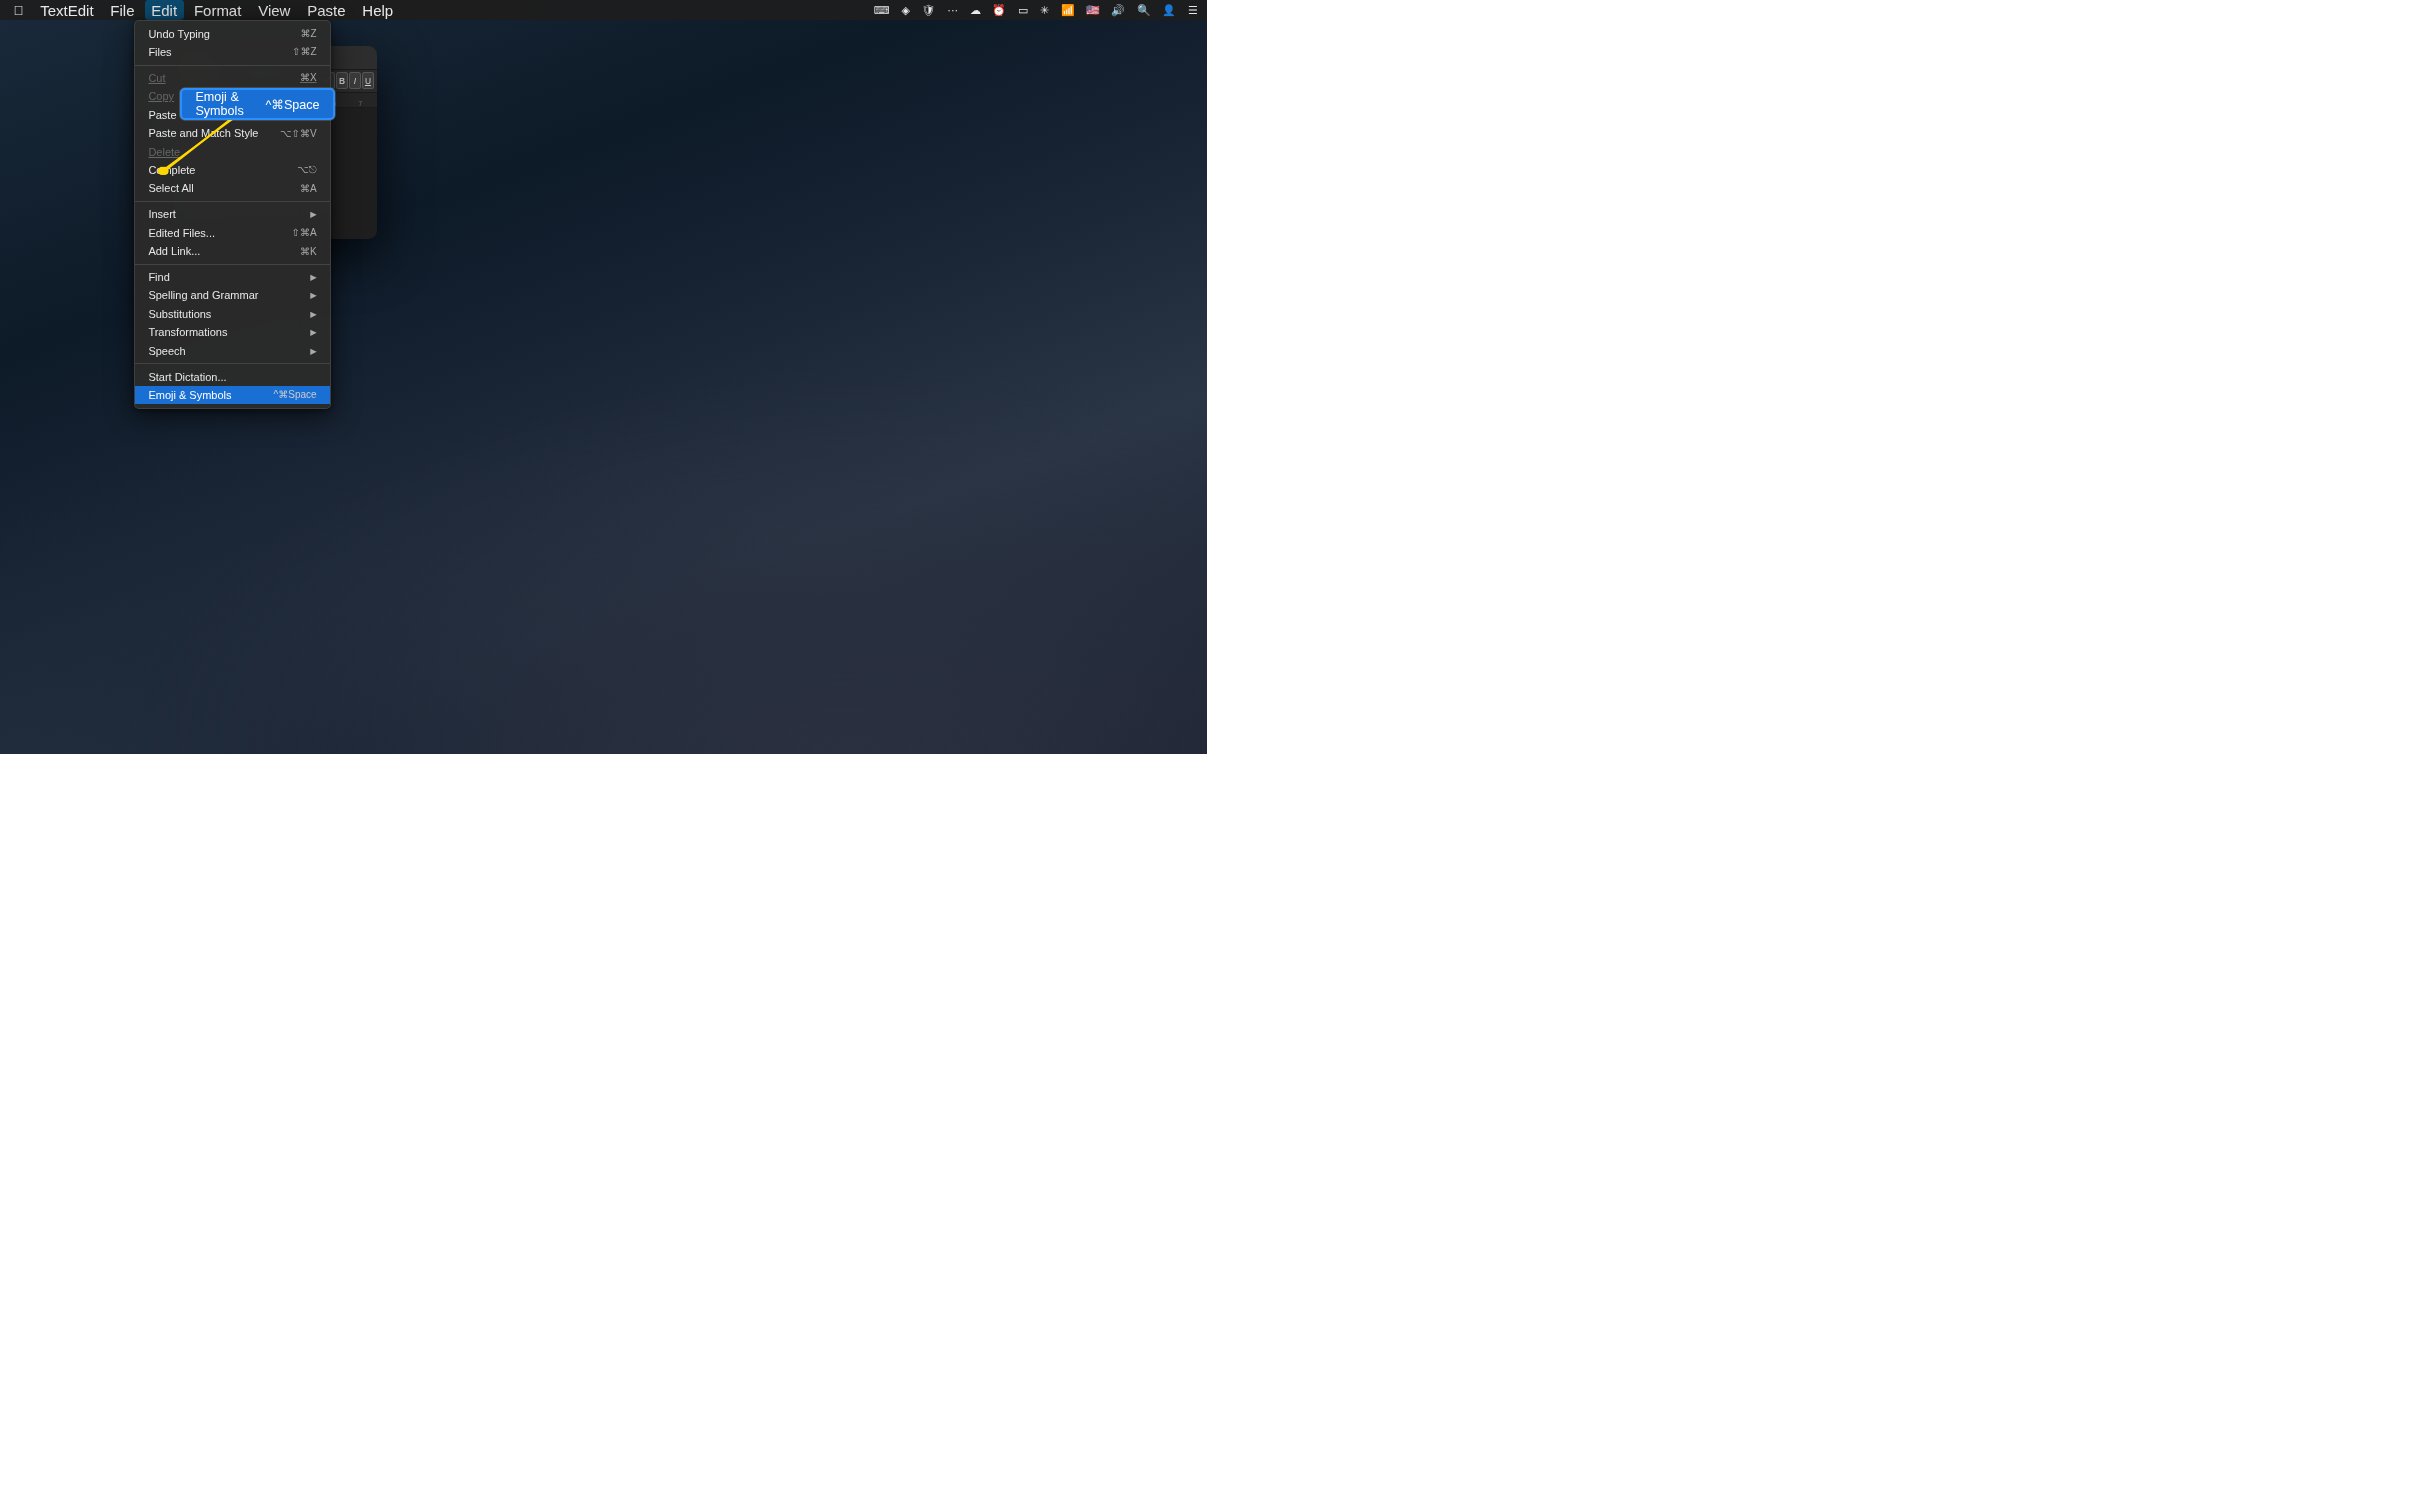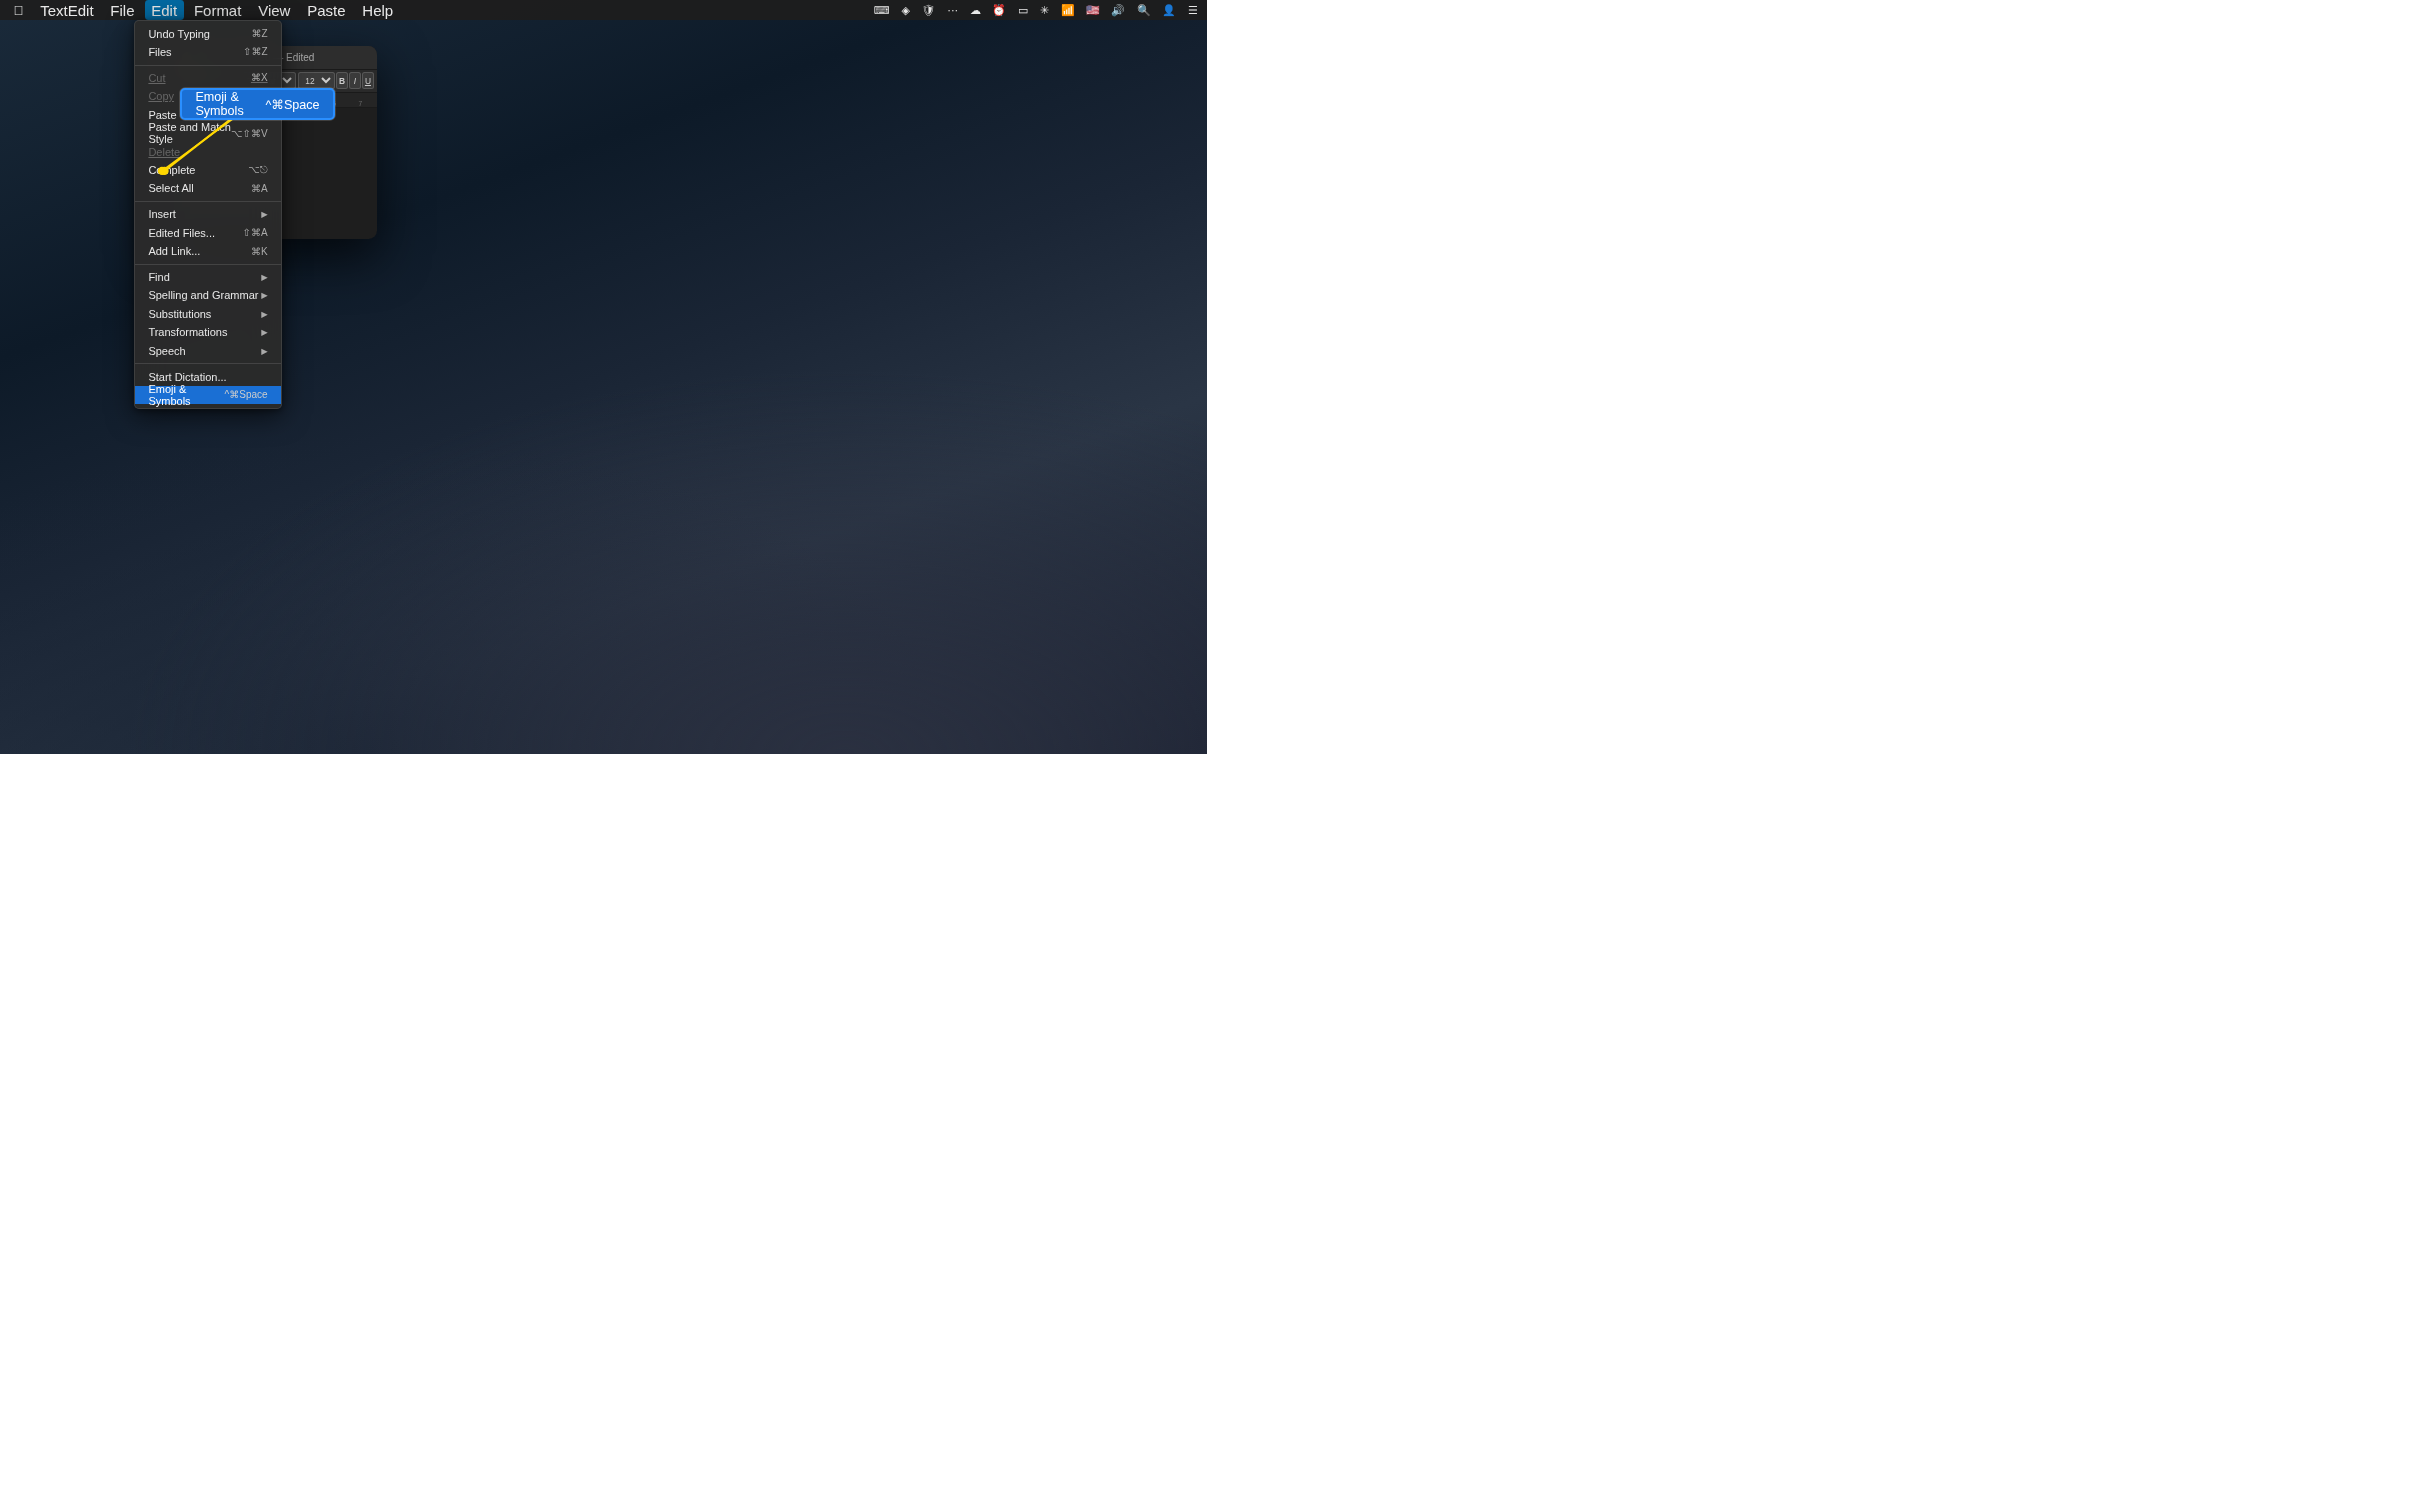--- a/index.html
+++ b/index.html
@@ -56,21 +56,21 @@
       height: 20px;
       display: flex;
       align-items: center;
       color: #e8e8e8;
       font-size: 15px;
       cursor: pointer;
       border-radius: 3.4px;
     }
 
     .menubar-item.active {
-      background: #0369a1;
+      background: #0c4a6e;
     }
 
     .menubar-item.apple {
       font-size: 13.4px;
     }
 
     .menubar-right {
       margin-left: auto;
       display: flex;
       align-items: center;
@@ -83,21 +83,21 @@
       font-size: 11px;
       cursor: pointer;
       padding: 0 2.5px;
     }
 
     
     .dropdown-menu {
       position: absolute;
       top: 20px;
       left: 134px;
-      width: 148px;
+      width: 197px;
       background: rgba(42,42,42,0.97);
       border-radius: 5px;
       box-shadow: 0 6.7px 27px rgba(0,0,0,0.6), 0 1.7px 6.7px rgba(0,0,0,0.4);
       z-index: 200;
       padding: 3.4px 0;
       backdrop-filter: blur(17px);
       border: 0.8px solid rgba(255,255,255,0.1);
     }
 
     .menu-item {

